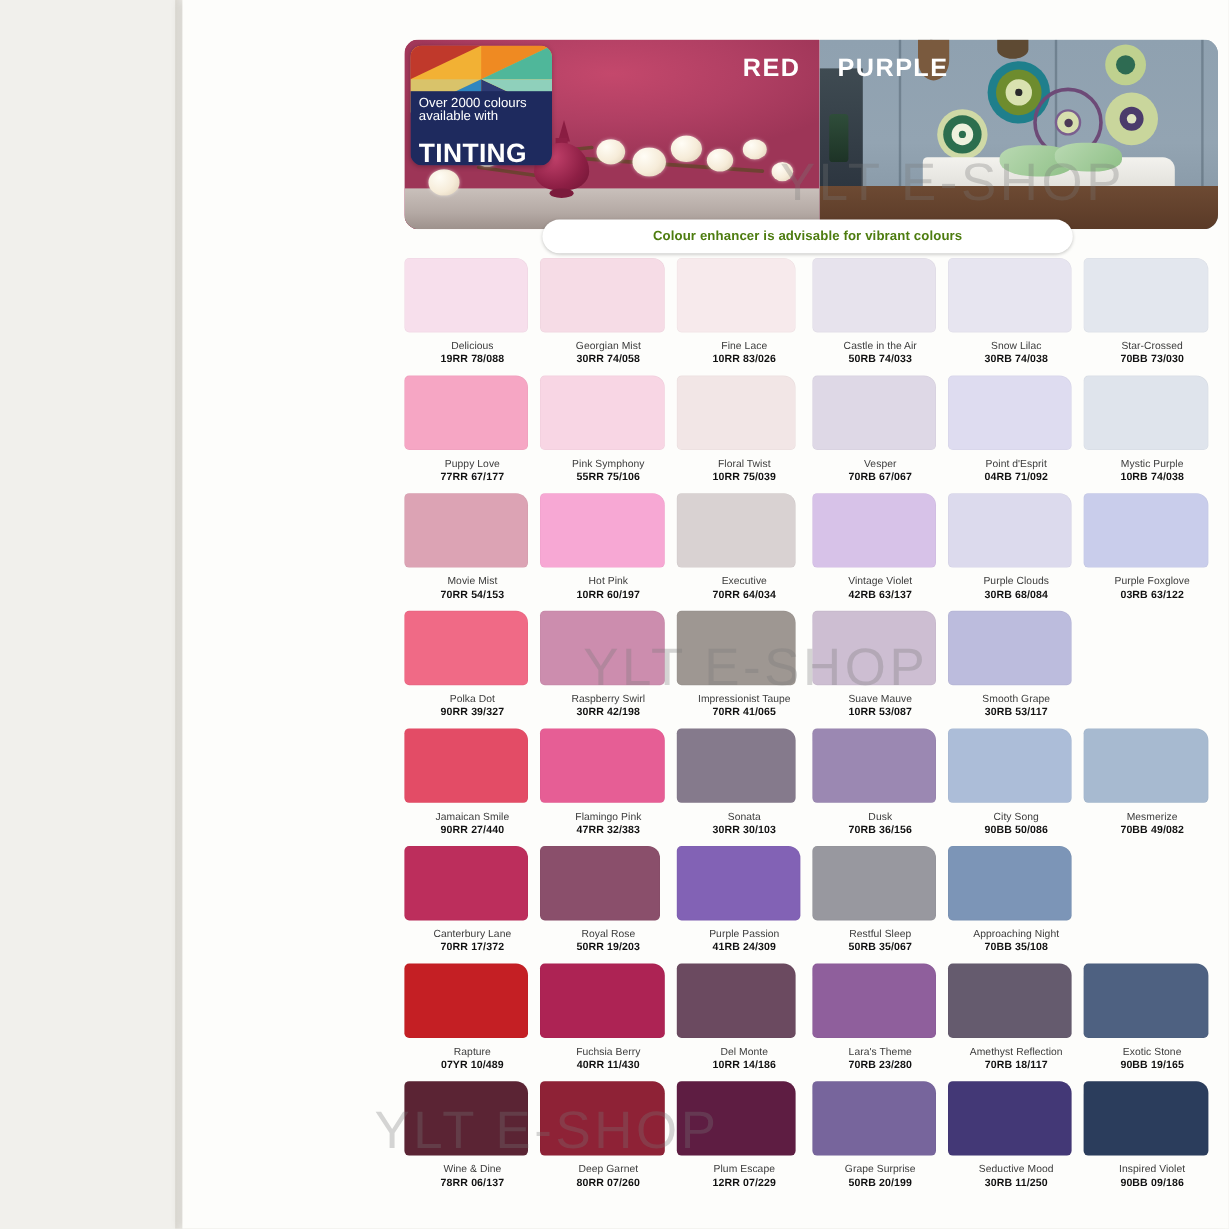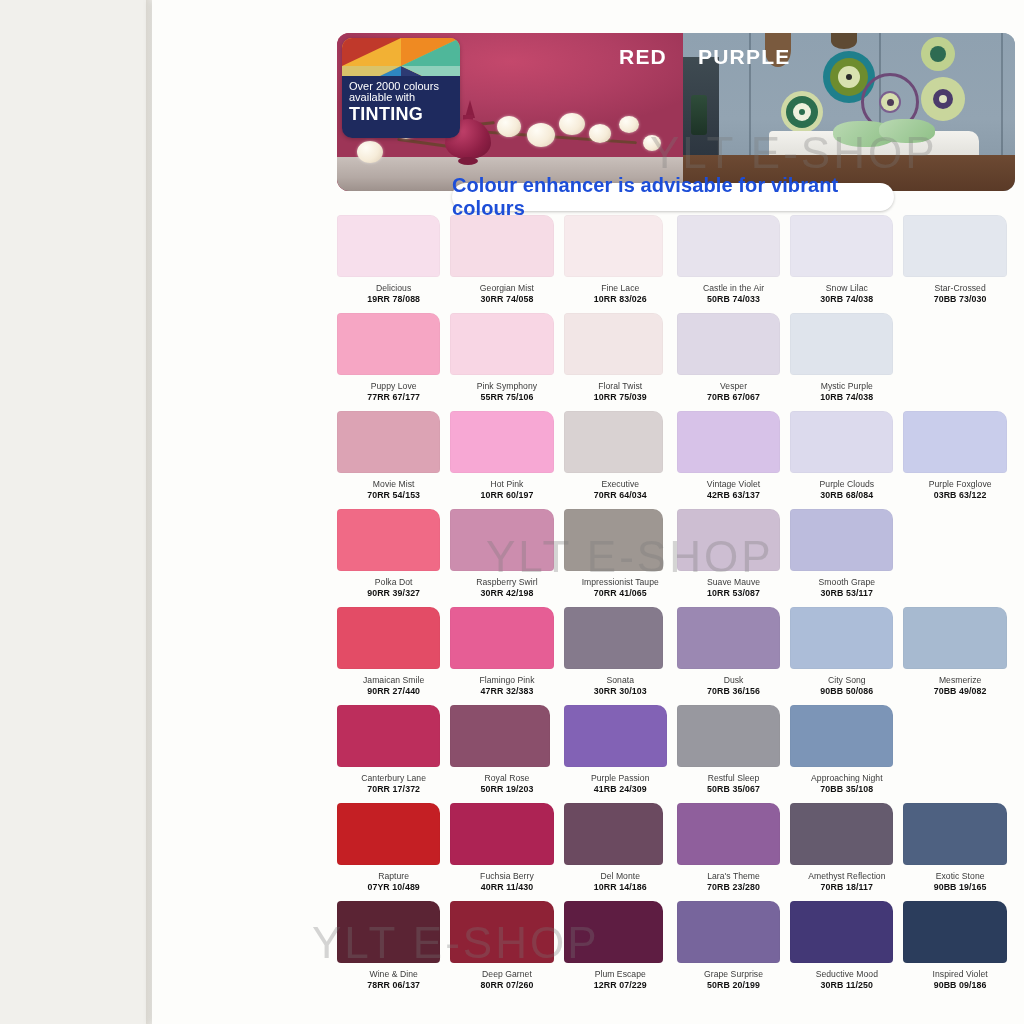--- a/index.html
+++ b/index.html
@@ -141,43 +141,43 @@
   #enhancer-pill {
     position: absolute;
     left: 300px; top: 183px;
     width: 442px; height: 28px;
     background: #ffffff;
     border-radius: 15px;
     box-shadow: 0 1px 3px rgba(0,0,0,.22);
     display: flex; align-items: center; justify-content: center;
   }
   #enhancer-text {
-    color: #1d4ed8;
-    font-size: 20px;
+    color: #4d7c0f;
+    font-size: 11px;
     font-weight: 700;
     letter-spacing: .1px;
   }
 
   
   #tinting {
     position: absolute; left: 190px; top: 38px;
     width: 118px; height: 100px;
     border-radius: 10px;
     overflow: hidden;
     box-shadow: 0 1px 4px rgba(0,0,0,.25);
   }
   #tint-fan { position: absolute; left:0; top:0; width: 118px; height: 56px; }
   #tint-box {
     position: absolute; left: 0; bottom: 0; width: 118px; height: 62px;
     background: #1e2a5e;
     padding: 5px 7px 4px 7px;
     color: #fff;
   }
   #tint-sub { font-size: 11px; line-height: 11px; font-weight: 400; }
-  #tint-main { font-size: 18px; font-weight: 700; letter-spacing: .3px; margin-top: 1px; }
+  #tint-main { font-size: 22px; font-weight: 700; letter-spacing: .3px; margin-top: 12px; }
 
   
   #grid {
     position: absolute;
     left: 185px; top: 215px;
     width: 680px;
   }
   .row { display: flex; height: 98px; }
   .cell { width: 113.3px; position: relative; text-align: center; }
   .sw-wrap { padding-right: 10px; }
@@ -389,20 +389,27 @@
           </div>
           <div class="cell">
             <div class="sw-wrap">
               <div class="swatch" style="background: rgb(222, 216, 230);"></div>
             </div>
             <div class="name">Vesper</div>
             <div class="code">70RB 67/067</div>
           </div>
           <div class="cell">
             <div class="sw-wrap">
+              <div class="swatch" style="background: rgb(222, 220, 240);"></div>
+            </div>
+            <div class="name">Point d'Esprit</div>
+            <div class="code">04RB 71/092</div>
+          </div>
+          <div class="cell">
+            <div class="sw-wrap">
               <div class="swatch" style="background: rgb(223, 228, 236);"></div>
             </div>
             <div class="name">Mystic Purple</div>
             <div class="code">10RB 74/038</div>
           </div>
         </div>
         <div class="row">
           <div class="cell">
             <div class="sw-wrap">
               <div class="swatch" style="background: rgb(220, 163, 180);"></div>

